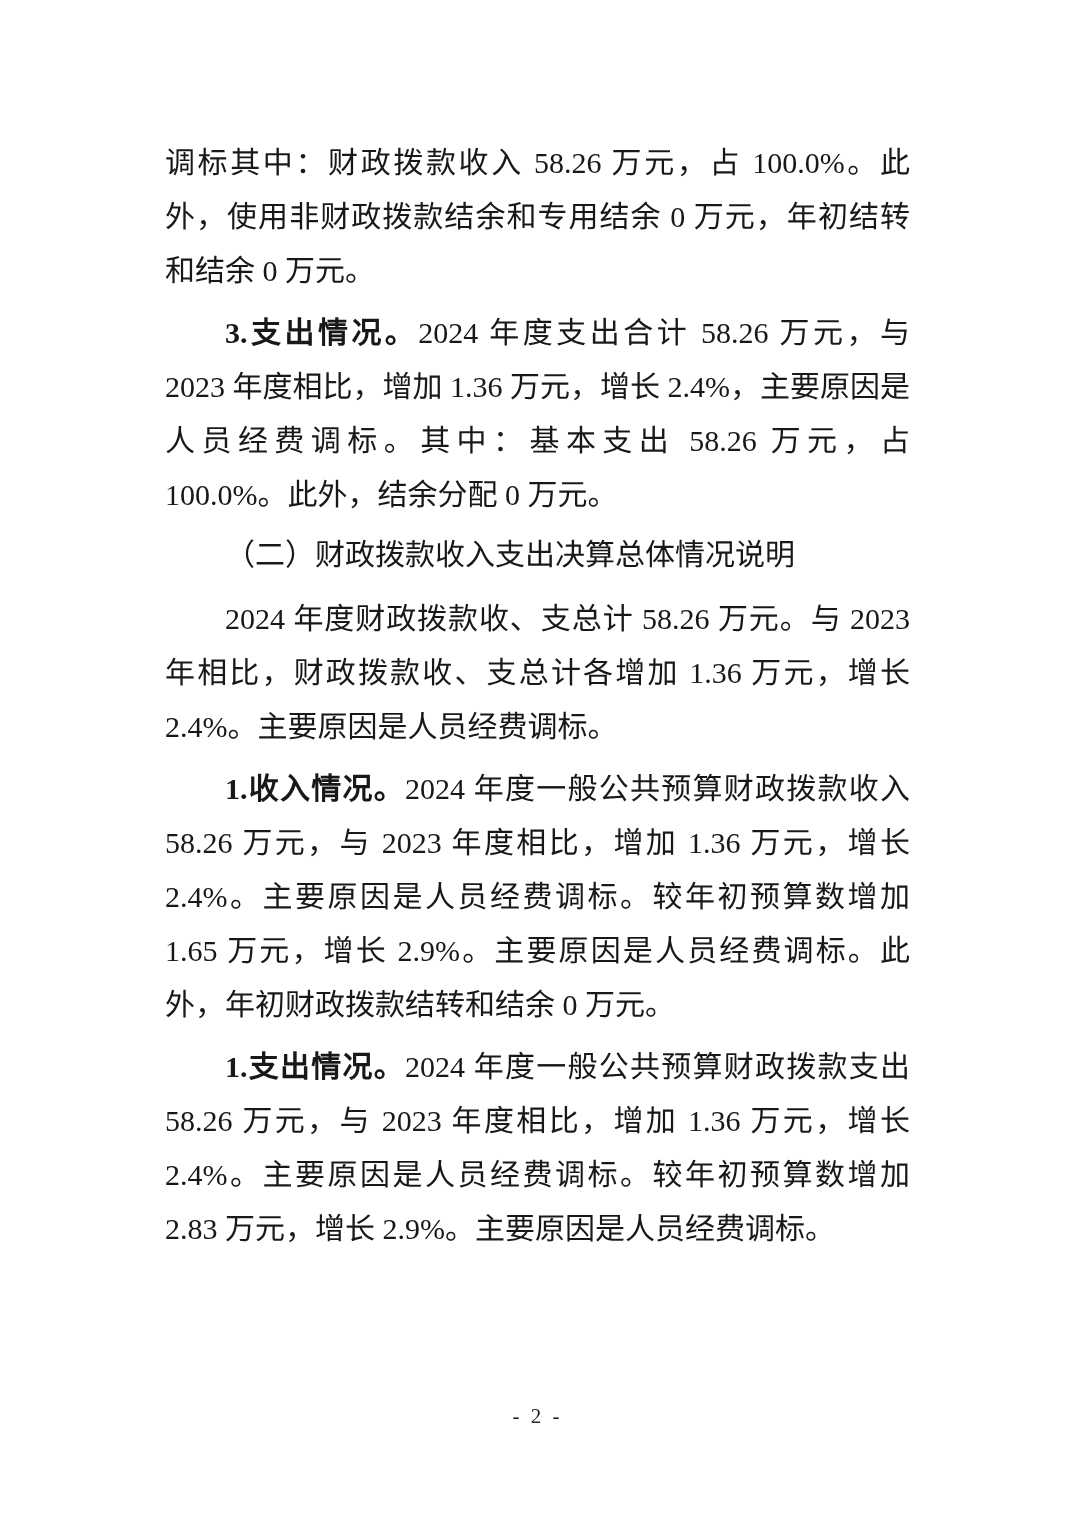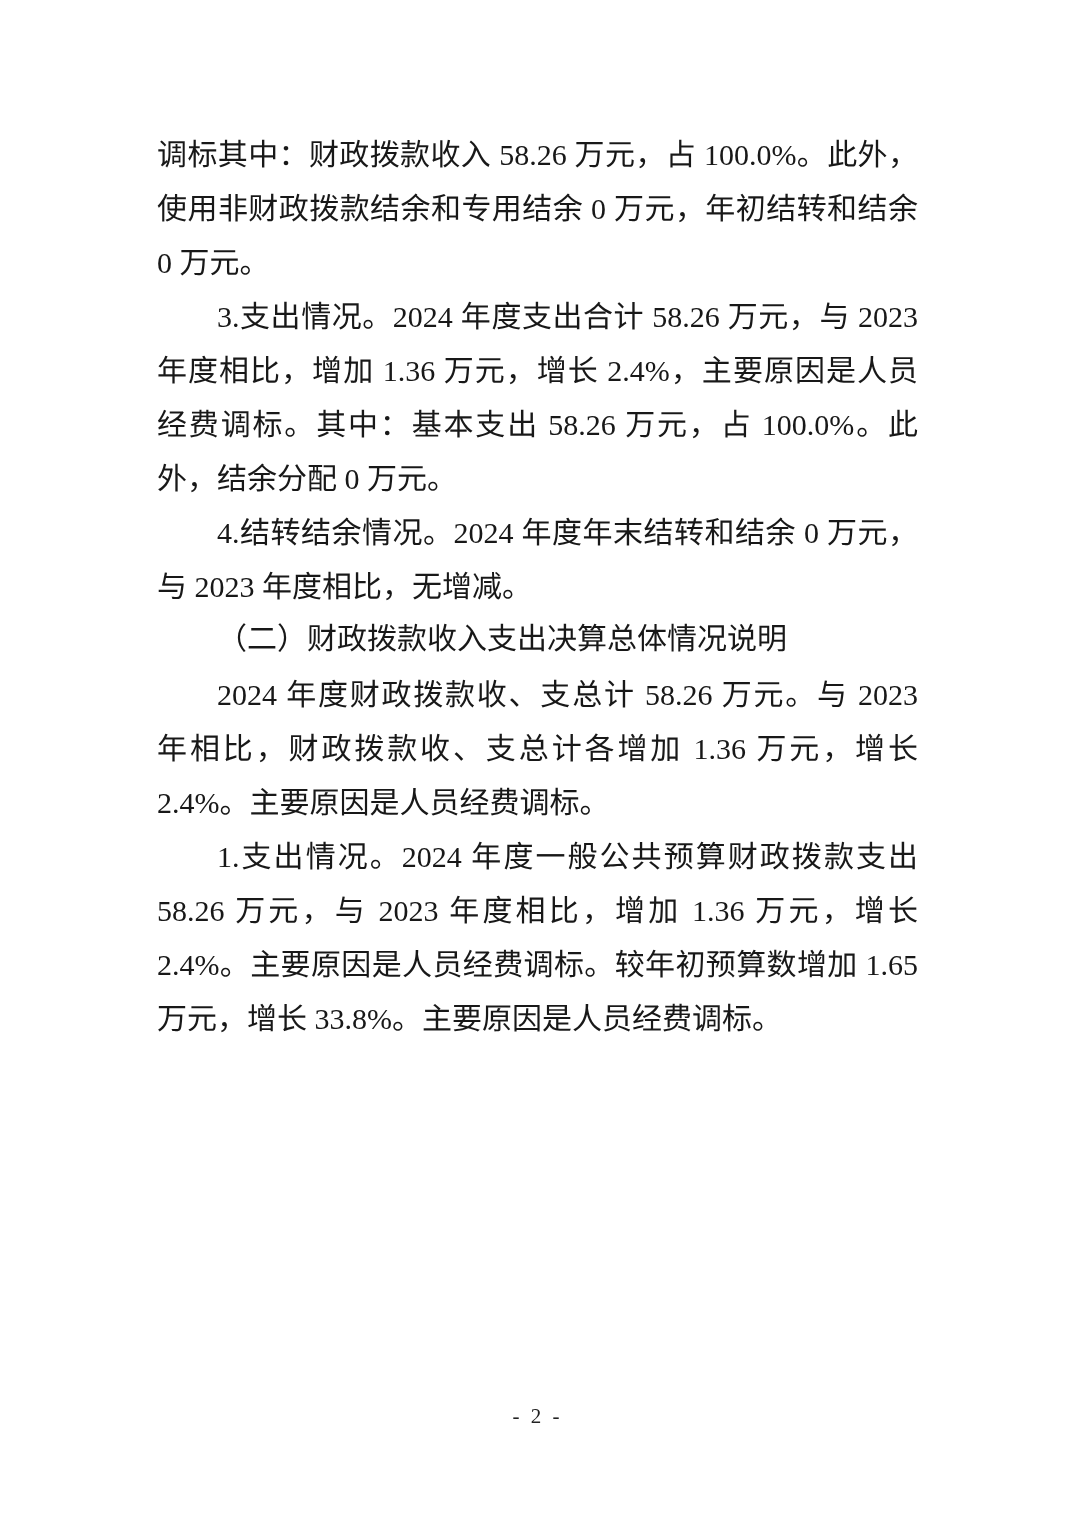--- a/index.html
+++ b/index.html
@@ -20,29 +20,29 @@
     position: absolute;
     left: 157px;
     top: 128px;
     width: 761px;
     font-size: 30px;
     line-height: 54px;
     text-align: justify;
     text-justify: inter-ideograph;
   }
   .doc p {
-    margin: 0;
+    margin: 8px;
     padding: 0;
     text-indent: 2em;
   }
   .doc p.no-indent {
     text-indent: 0;
   }
   .lead {
-    font-weight: 400;
+    font-weight: 700;
   }
   .heading {
     
     font-weight: 400;
     font-family: Liberation Mono, monospace;
   }
   .pageno {
     position: absolute;
     left: 0;
     top: 1402px;
@@ -57,26 +57,26 @@
 </head>
 <body>
 
 <div class="page">
   <div class="doc">
 
     <p class="no-indent">调标其中：财政拨款收入 58.26 万元，占 100.0%。此外，使用非财政拨款结余和专用结余 0 万元，年初结转和结余 0 万元。</p>
 
     <p><span class="lead">3.支出情况。</span><span>2024 年度支出合计 58.26 万元，与 2023 年度相比，增加 1.36 万元，增长 2.4%，主要原因是人员经费调标。其中：基本支出 58.26 万元，占 100.0%。此外，结余分配 0 万元。</span></p>
 
-    <p><span class="lead">4.结转结余情况。</span><span>2024 年度年末结转和结余 0 万元，与 2023 年度相比，无增减。</span></p>
 
     <p class="heading">（二）财政拨款收入支出决算总体情况说明</p>
 
     <p>2024 年度财政拨款收、支总计 58.26 万元。与 2023 年相比，财政拨款收、支总计各增加 1.36 万元，增长 2.4%。主要原因是人员经费调标。</p>
 
 
+    <p><span class="lead">1.收入情况。</span><span>2024 年度一般公共预算财政拨款收入 58.26 万元，与 2023 年度相比，增加 1.36 万元，增长 2.4%。主要原因是人员经费调标。较年初预算数增加 1.65 万元，增长 2.9%。主要原因是人员经费调标。此外，年初财政拨款结转和结余 0 万元。</span></p>
 
-    <p><span class="lead">1.支出情况。</span><span>2024 年度一般公共预算财政拨款支出 58.26 万元，与 2023 年度相比，增加 1.36 万元，增长 2.4%。主要原因是人员经费调标。较年初预算数增加 1.65 万元，增长 33.8%。主要原因是人员经费调标。</span></p>
+    <p><span class="lead">1.支出情况。</span><span>2024 年度一般公共预算财政拨款支出 58.26 万元，与 2023 年度相比，增加 1.36 万元，增长 2.4%。主要原因是人员经费调标。较年初预算数增加 2.83 万元，增长 2.9%。主要原因是人员经费调标。</span></p>
 
   </div>
 
   <div class="pageno">- 2 -</div>
 </div>
 
 </body></html>

